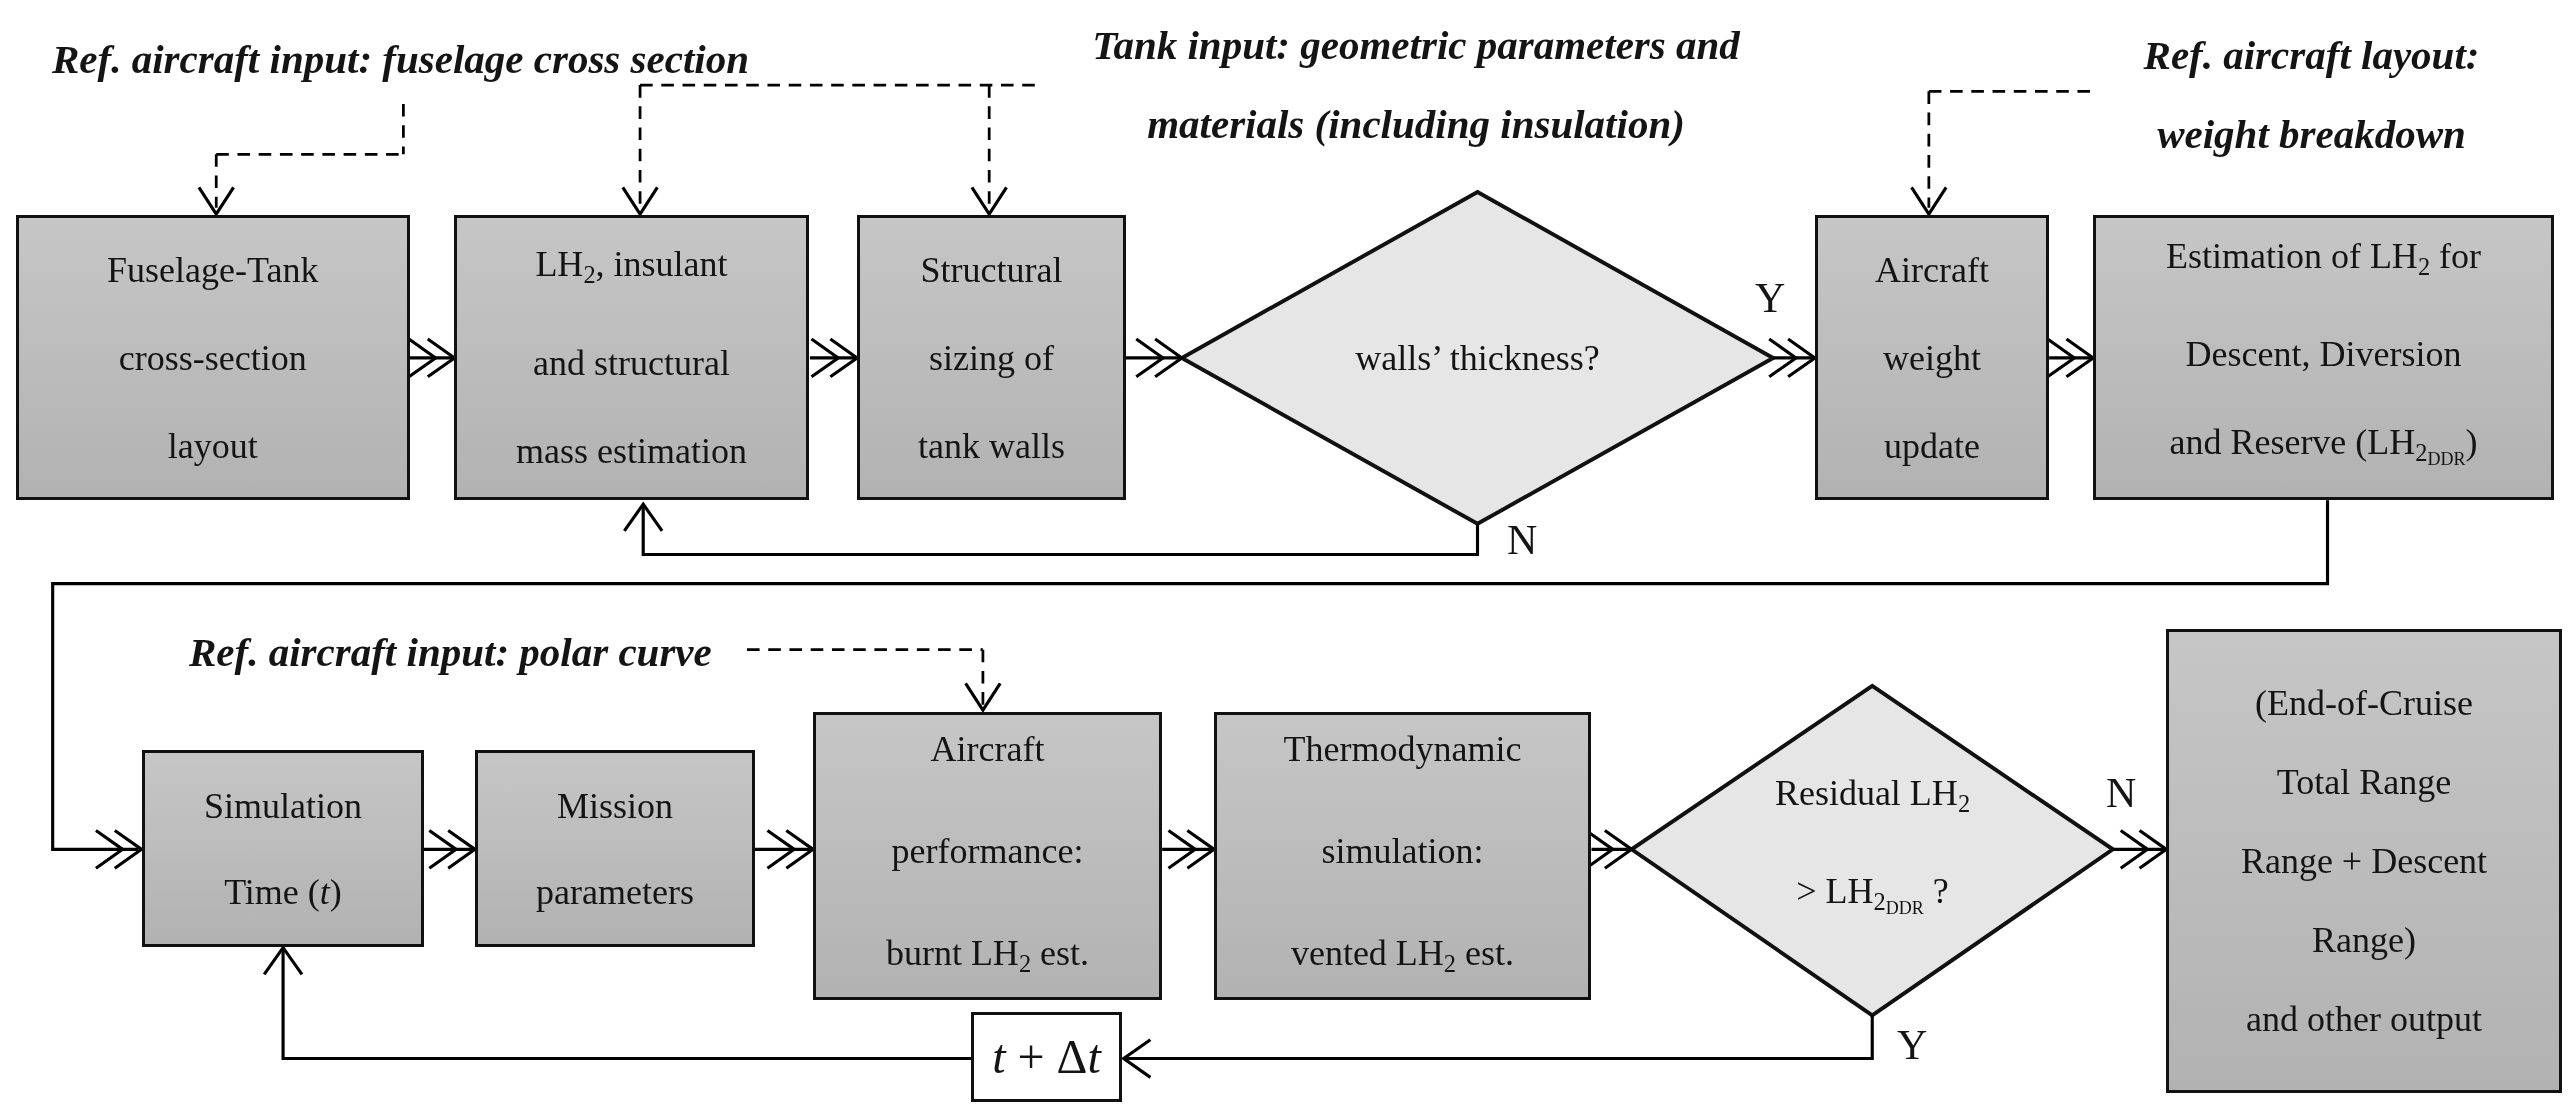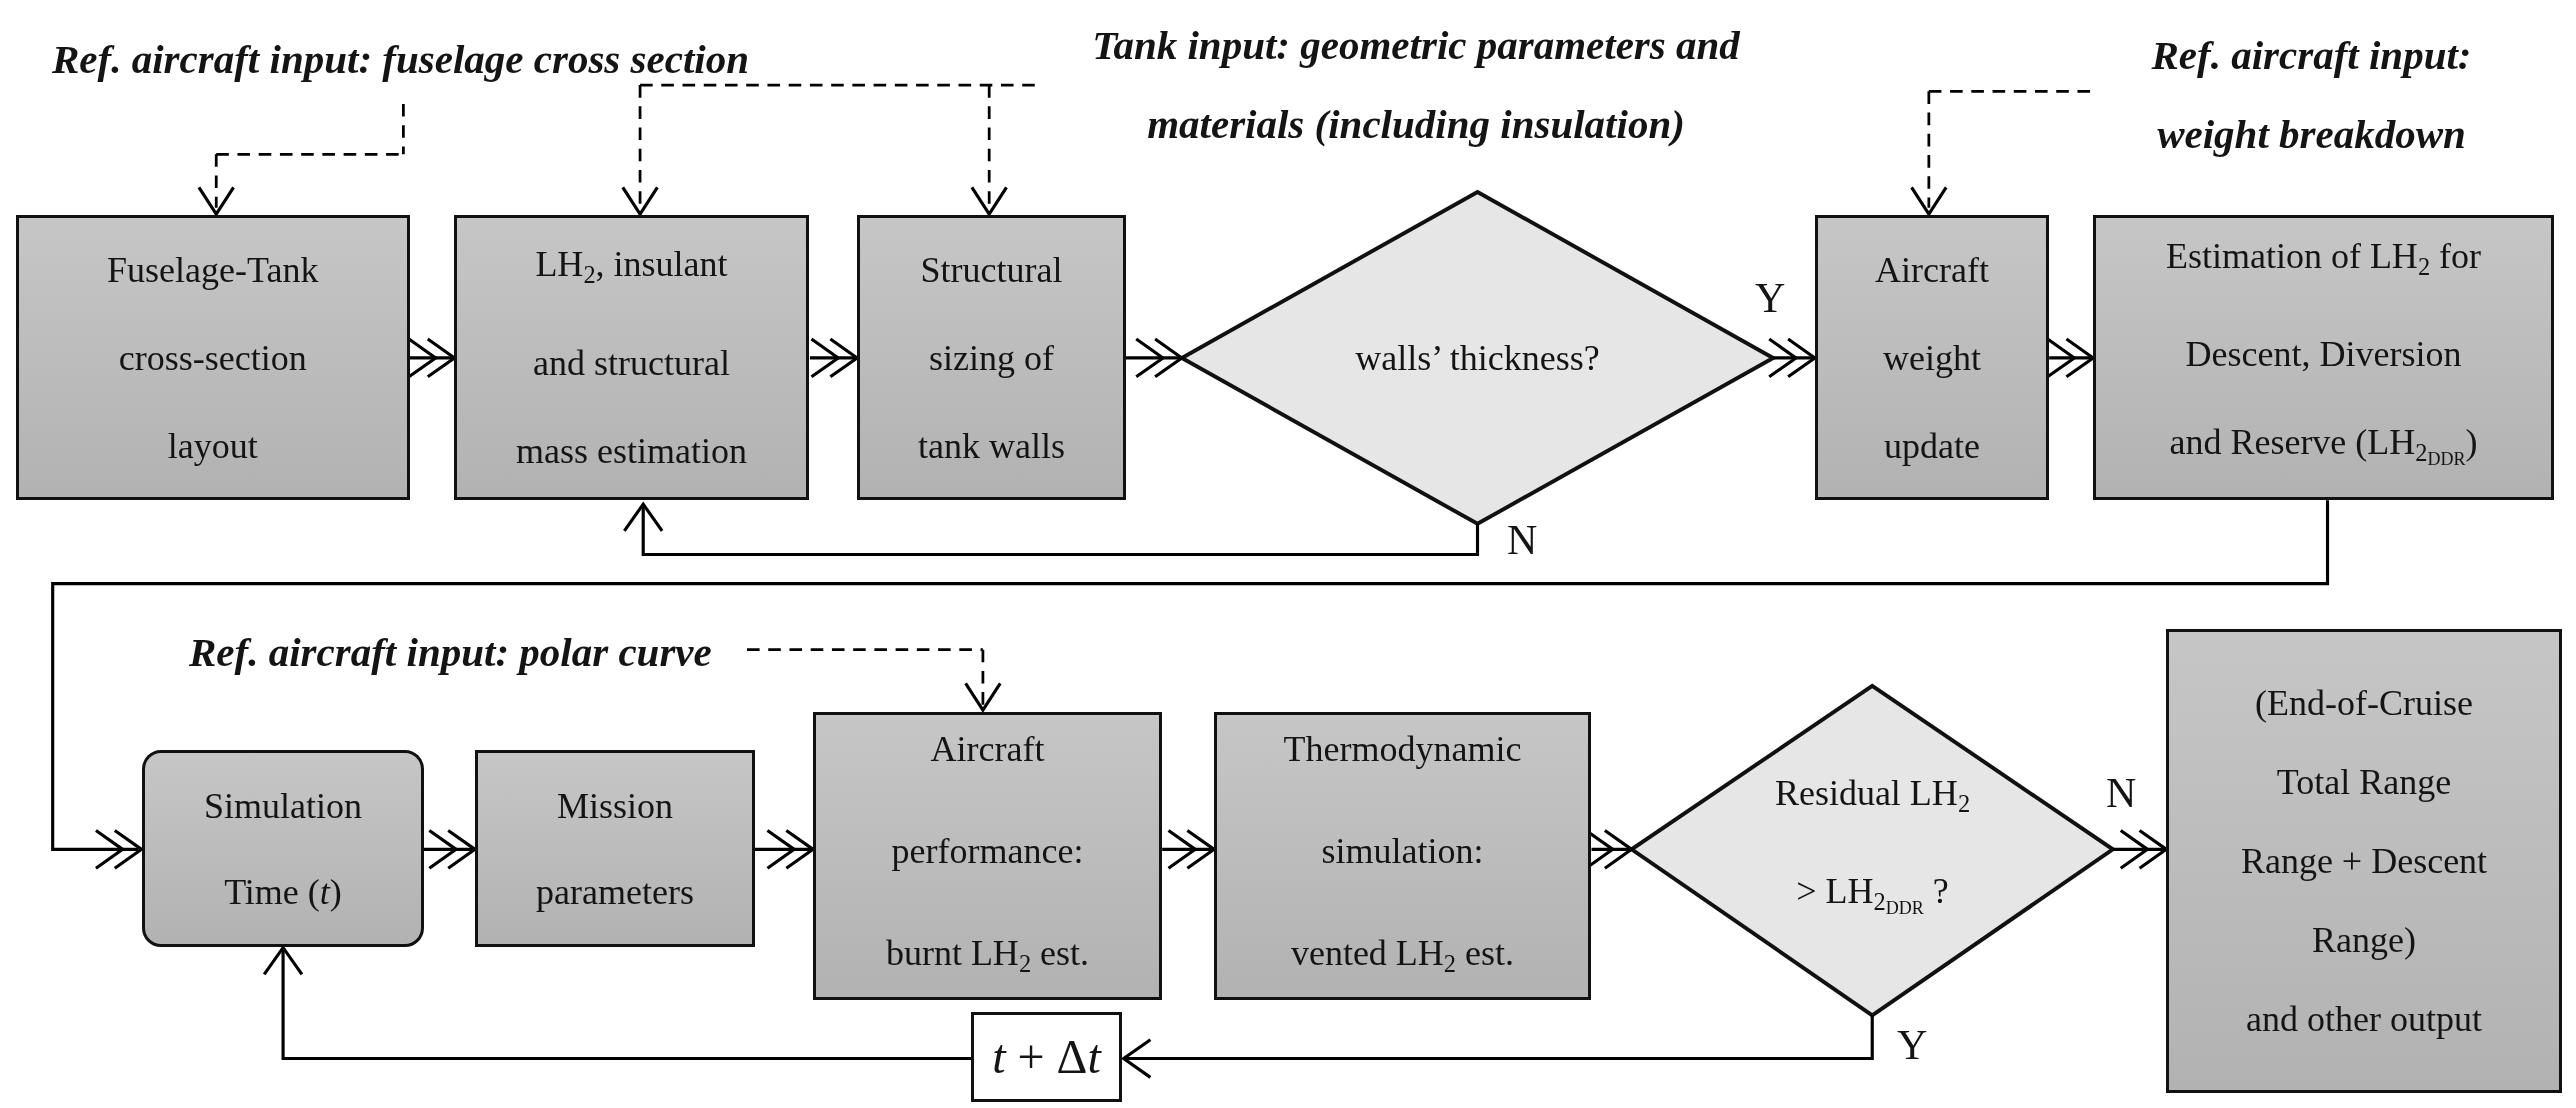--- a/index.html
+++ b/index.html
@@ -26,21 +26,21 @@
     color:var(--text);white-space:nowrap;line-height:47px;}
   .annot.multi{display:flex;flex-direction:column;align-items:center;text-align:center;}
   .annot.multi .line{line-height:79px;white-space:nowrap;}
   .branch{position:absolute;font-size:42px;line-height:42px;color:var(--text);}
   
   #n-fuselage{left:15.7px;top:215px;width:394px;height:285px;}
   #n-mass{left:454px;top:215px;width:355px;height:285px;}
   #n-sizing{left:857px;top:215px;width:269px;height:285px;}
   #n-weight{left:1815px;top:215px;width:234px;height:285px;}
   #n-ddr{left:2093px;top:215px;width:461px;height:285px;}
-  #n-simtime{left:142px;top:750px;width:282px;height:197px;line-height:86px;border-radius:19px;}
+  #n-simtime{left:142px;top:750px;width:282px;height:197px;line-height:86px;}
   #n-mission{left:475px;top:750px;width:280px;height:197px;line-height:86px;}
   #n-perf{left:813px;top:712px;width:349px;height:288px;line-height:102px;}
   #n-thermo{left:1214px;top:712px;width:377px;height:288px;line-height:102px;}
   #n-range{left:2166px;top:629px;width:396px;height:464px;line-height:79px;}
   #n-step{left:971px;top:1012px;width:151px;height:90px;line-height:82px;}
   #n-conv{left:1182px;top:192px;width:591px;height:332px;line-height:79px;}
   #n-resid{left:1632px;top:686px;width:481px;height:329px;line-height:88px;}
   #a-fuselage{left:52px;top:36px;}
   #a-tank{left:1062px;top:6.3px;width:708px;text-align:center;}
   #a-weight{left:2115px;top:15.7px;width:393px;}
@@ -198,21 +198,21 @@
     </div>
 
   <div class="annot" id="a-fuselage">
       <div class="line">Ref. aircraft input: fuselage cross section</div>
     </div>
   <div class="annot multi" id="a-tank">
       <div class="line">Tank input: geometric parameters and</div>
       <div class="line">materials (including insulation)</div>
     </div>
   <div class="annot multi" id="a-weight">
-      <div class="line">Ref. aircraft input:</div>
+      <div class="line">Ref. aircraft layout:</div>
       <div class="line">weight breakdown</div>
     </div>
   <div class="annot" id="a-polar">
       <div class="line">Ref. aircraft input: polar curve</div>
     </div>
 
   <div class="branch" id="br-y-top">Y</div>
   <div class="branch" id="br-n-top">N</div>
   <div class="branch" id="br-n-bottom">N</div>
   <div class="branch" id="br-y-bottom">Y</div>

